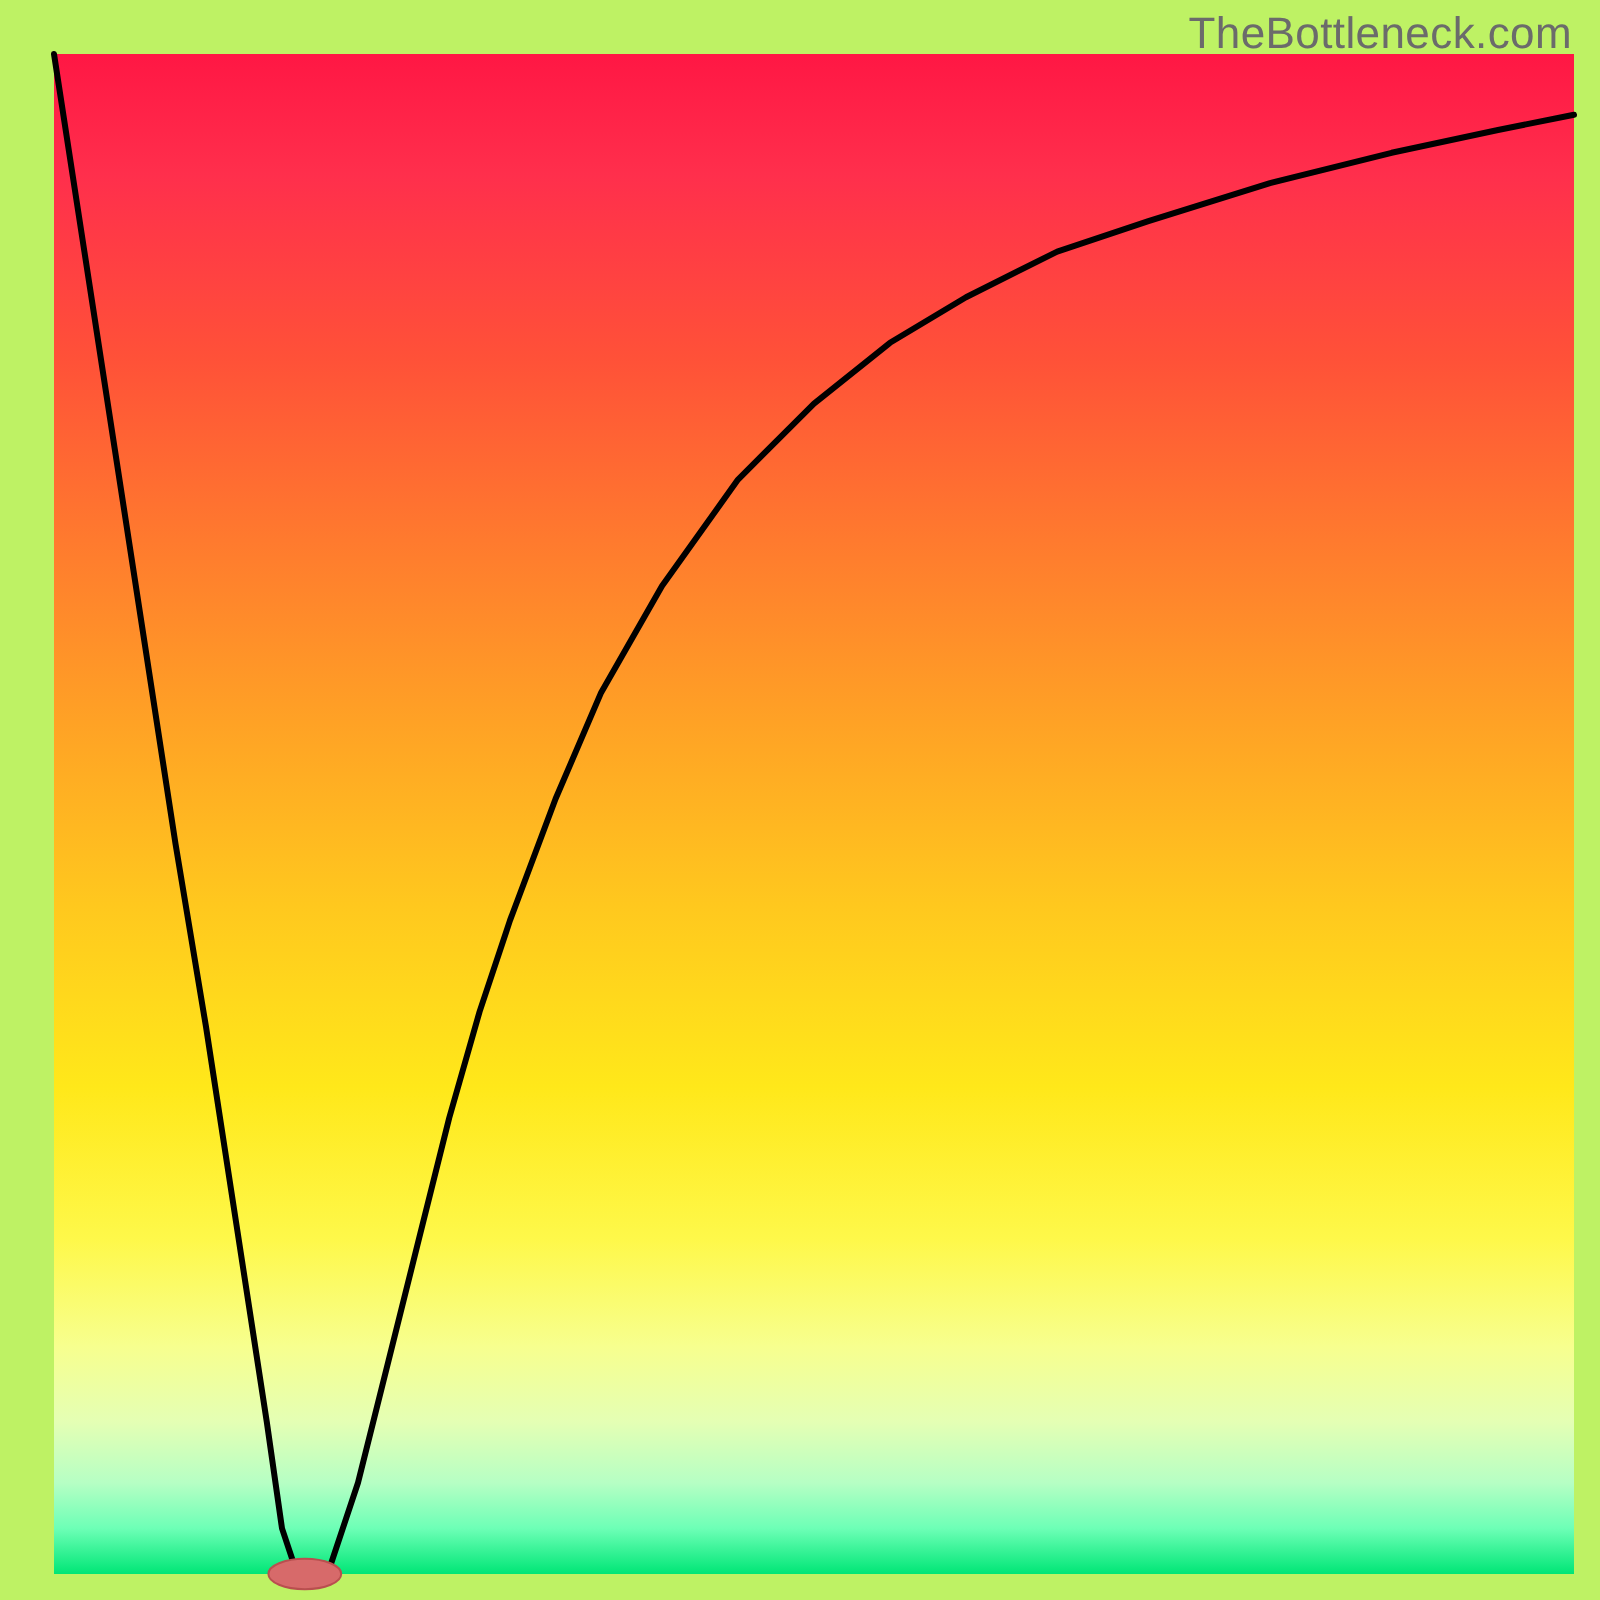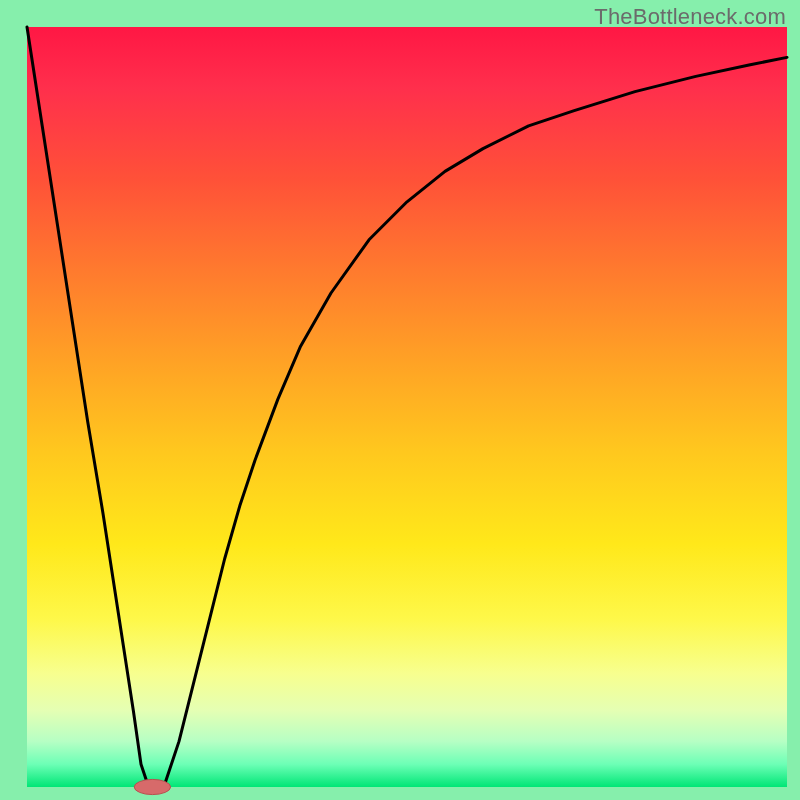--- a/index.html
+++ b/index.html
@@ -8,21 +8,21 @@
     width: 800px;
     height: 800px;
     overflow: hidden;
     background: #000;
     font-family: Arial, Helvetica, sans-serif;
   }
   .frame {
     position: relative;
     width: 800px;
     height: 800px;
-    background: #86efac;
+    background: #bef264;
   }
   .plot-area {
     position: absolute;
     left: 27px;
     top: 27px;
     width: 760px;
     height: 760px;
     background: linear-gradient(to bottom,
       #ff1744 0%,
       #ff2f4c 8%,

